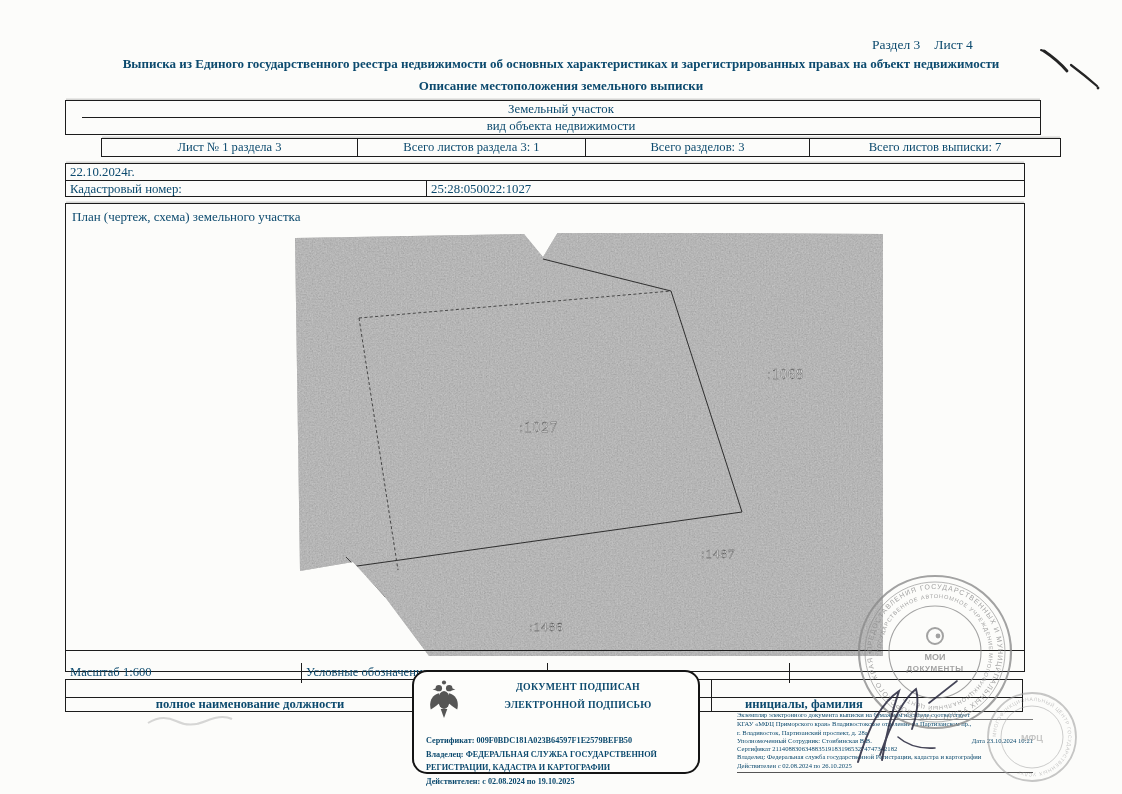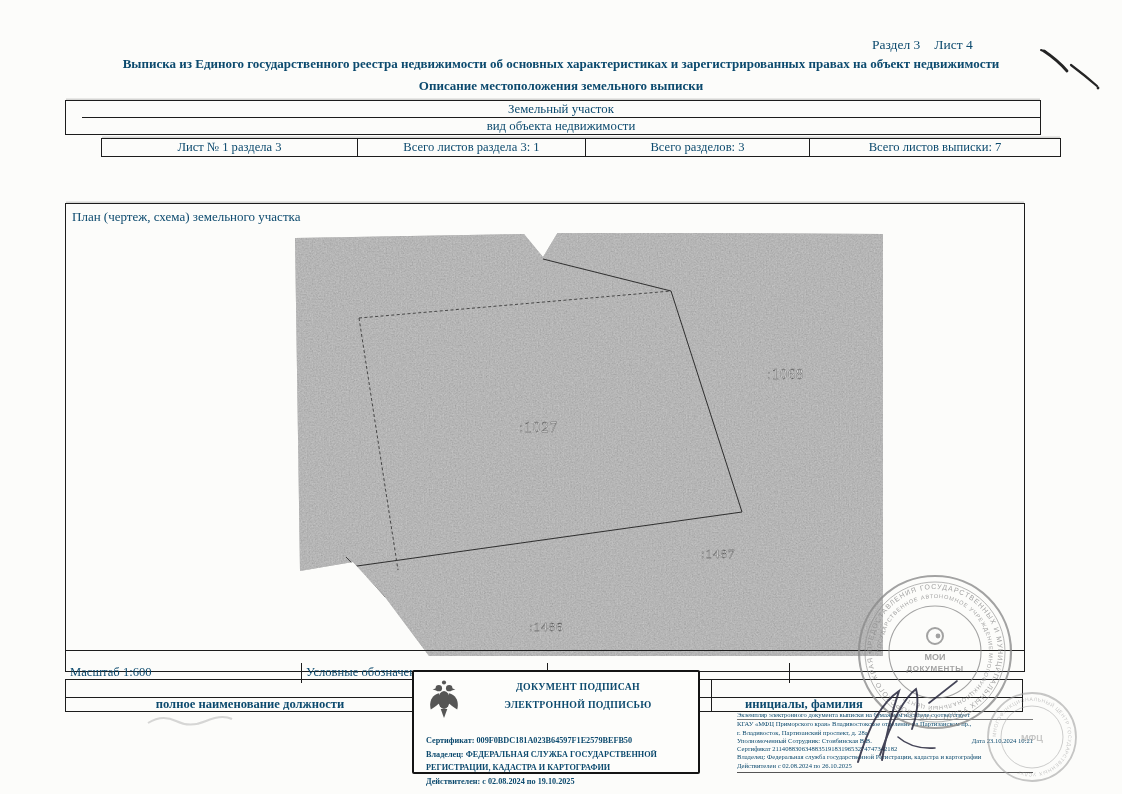--- a/index.html
+++ b/index.html
@@ -39,21 +39,21 @@
   .map-svg{position:absolute;left:225px;top:29px;width:594px;height:425px;}
   
   .sig{top:679px;left:65px;width:958px;height:33px;border:1.4px solid #1c1c1c;box-sizing:border-box;}
   .sig .vdiv{position:absolute;left:645px;top:0;width:0;height:100%;border-left:1.2px solid #1c1c1c;}
   .sig .hdiv{position:absolute;left:0;top:17px;width:100%;border-top:1.2px solid #1c1c1c;}
   .sig-cap-left{top:697px;left:85px;width:330px;font-size:12.6px;font-weight:bold;text-align:center;}
   .sig-cap-right{top:697px;left:745px;width:250px;font-size:12.6px;font-weight:bold;text-align:left;}
   
   .stampbox{
     top:670px;left:412px;width:288px;height:104px;background:#fdfdfb;
-    border:2.6px solid #141414;border-radius:2px;box-sizing:border-box;z-index:5;
+    border:2.6px solid #141414;border-radius:15px;box-sizing:border-box;z-index:5;
   }
   .stampbox .hline{font-size:9.8px;font-weight:bold;text-align:center;letter-spacing:.3px;}
   .stampbox .h1{position:absolute;top:9px;left:52px;right:8px;}
   .stampbox .h2{position:absolute;top:27px;left:52px;right:8px;}
   .stampbox .details{position:absolute;top:62px;left:12px;right:8px;font-size:8.2px;font-weight:bold;line-height:13.5px;}
   .eagle{position:absolute;top:5px;left:13px;}
   
   .mfc{
     top:711px;left:737px;width:296px;font-size:6.6px;line-height:8.3px;
     border-bottom:1px solid #555;padding-bottom:2px;z-index:4;
@@ -79,20 +79,27 @@
     <div class="r center rowline">вид объекта недвижимости</div>
   </div>
 
   <div class="abs tbl t2">
     <div class="c" style="left:0;width:255px">Лист № 1 раздела 3</div>
     <div class="c" style="left:255px;width:228px">Всего листов раздела 3: 1</div>
     <div class="c" style="left:483px;width:224px">Всего разделов: 3</div>
     <div class="c" style="left:707px;width:251px">Всего листов выписки: 7</div>
   </div>
 
+  <div class="abs tbl t3">
+    <div class="r">22.10.2024г.</div>
+    <div class="r r2 rowline">
+      <span>Кадастровый номер:</span>
+      <span class="cad-val">25:28:050022:1027</span>
+    </div>
+  </div>
 
   <div class="abs tbl plan">
     <div class="abs plan-title">План (чертеж, схема) земельного участка</div>
 
     <svg class="map-svg" viewBox="290 232 594 425" xmlns="http://www.w3.org/2000/svg">
       <defs>
         <clipPath id="mapClip">
           <polygon points="294,237 523,233 542,256 557,231 882,233 882,655 428,655 384,596 352,561 299,570"></polygon>
         </clipPath>
         <filter id="grain" x="-5%" y="-5%" width="110%" height="110%">

